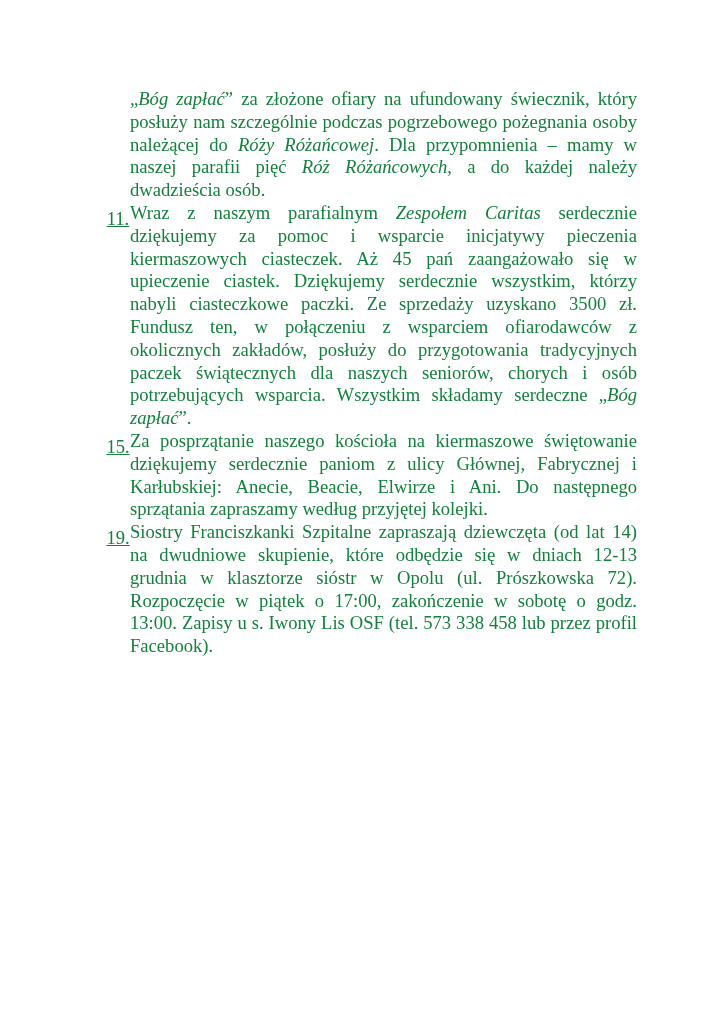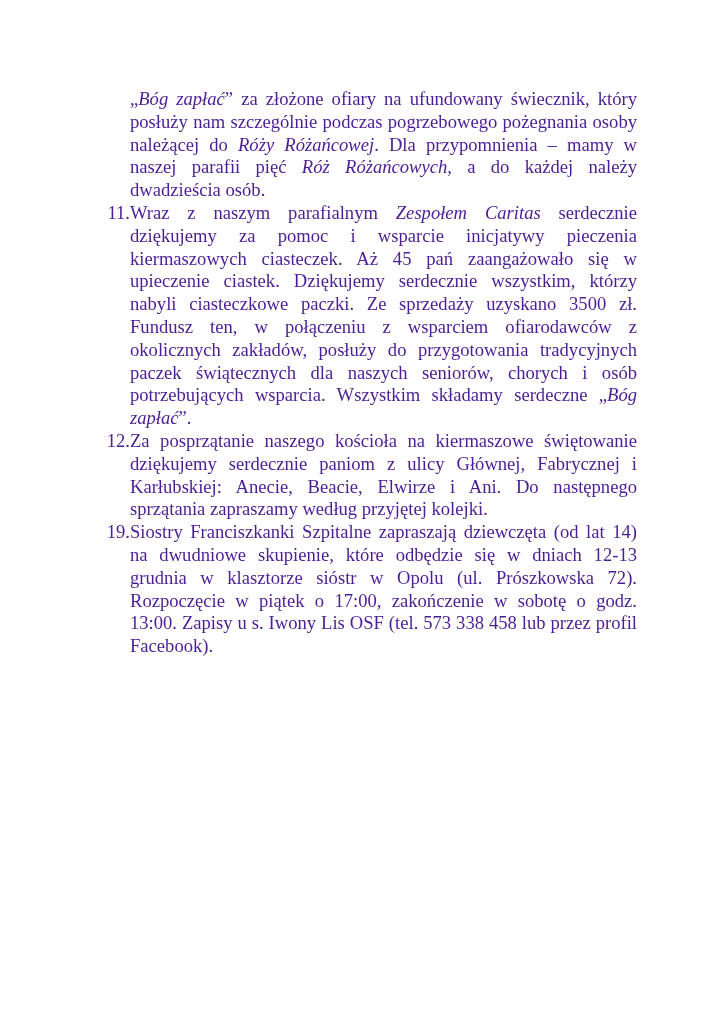--- a/index.html
+++ b/index.html
@@ -5,30 +5,31 @@
   html, body { margin: 0; padding: 0; background: #ffffff; }
   body { width: 724px; height: 1024px; position: relative; overflow: hidden; }
   .page {
     position: absolute;
     left: 130px;
     top: 88px;
     width: 507px;
     font-family: "Liberation Serif", serif;
     font-size: 18.6px;
     line-height: 22.8px;
-    color: #4c1d95;
+    color: #15803d;
     text-align: justify;
   }
   .item { position: relative; margin: 0; }
   .num {
     position: absolute;
     left: -24px;
-    top: 0;
+    top: 6px;
     width: 24px;
-    text-align: right;
+    text-align: center;
+    text-decoration: underline;
   }
   .item p { margin: 0; }
   em { font-style: italic; }
 </style>
 </head>
 <body>
 
 <div class="page">
   <div class="item">
     <p>
@@ -37,21 +38,21 @@
   </div>
 
   <div class="item">
     <span class="num">11.</span>
     <p>
       <span>Wraz z naszym parafialnym </span><em>Zespołem Caritas</em><span> serdecznie dziękujemy za pomoc i wsparcie inicjatywy pieczenia kiermaszowych ciasteczek. Aż 45 pań zaangażowało się w upieczenie ciastek. Dziękujemy serdecznie wszystkim, którzy nabyli ciasteczkowe paczki. Ze sprzedaży uzyskano 3500 zł. Fundusz ten, w połączeniu z wsparciem ofiarodawców z okolicznych zakładów, posłuży do przygotowania tradycyjnych paczek świątecznych dla naszych seniorów, chorych i osób potrzebujących wsparcia. Wszystkim składamy serdeczne „</span><em>Bóg zapłać</em><span>”.</span>
     </p>
   </div>
 
   <div class="item">
-    <span class="num">12.</span>
+    <span class="num">15.</span>
     <p>
       <span>Za posprzątanie naszego kościoła na kiermaszowe świętowanie dziękujemy serdecznie paniom z ulicy Głównej, Fabrycznej i Karłubskiej: Anecie, Beacie, Elwirze i Ani. Do następnego sprzątania zapraszamy według przyjętej kolejki.</span>
     </p>
   </div>
 
   <div class="item">
     <span class="num">19.</span>
     <p>
       <span>Siostry Franciszkanki Szpitalne zapraszają dziewczęta (od lat 14) na dwudniowe skupienie, które odbędzie się w dniach 12-13 grudnia w klasztorze sióstr w Opolu (ul. Prószkowska 72). Rozpoczęcie w piątek o 17:00, zakończenie w sobotę o godz. 13:00. Zapisy u s. Iwony Lis OSF (tel. 573 338 458 lub przez profil Facebook).</span>
     </p>

